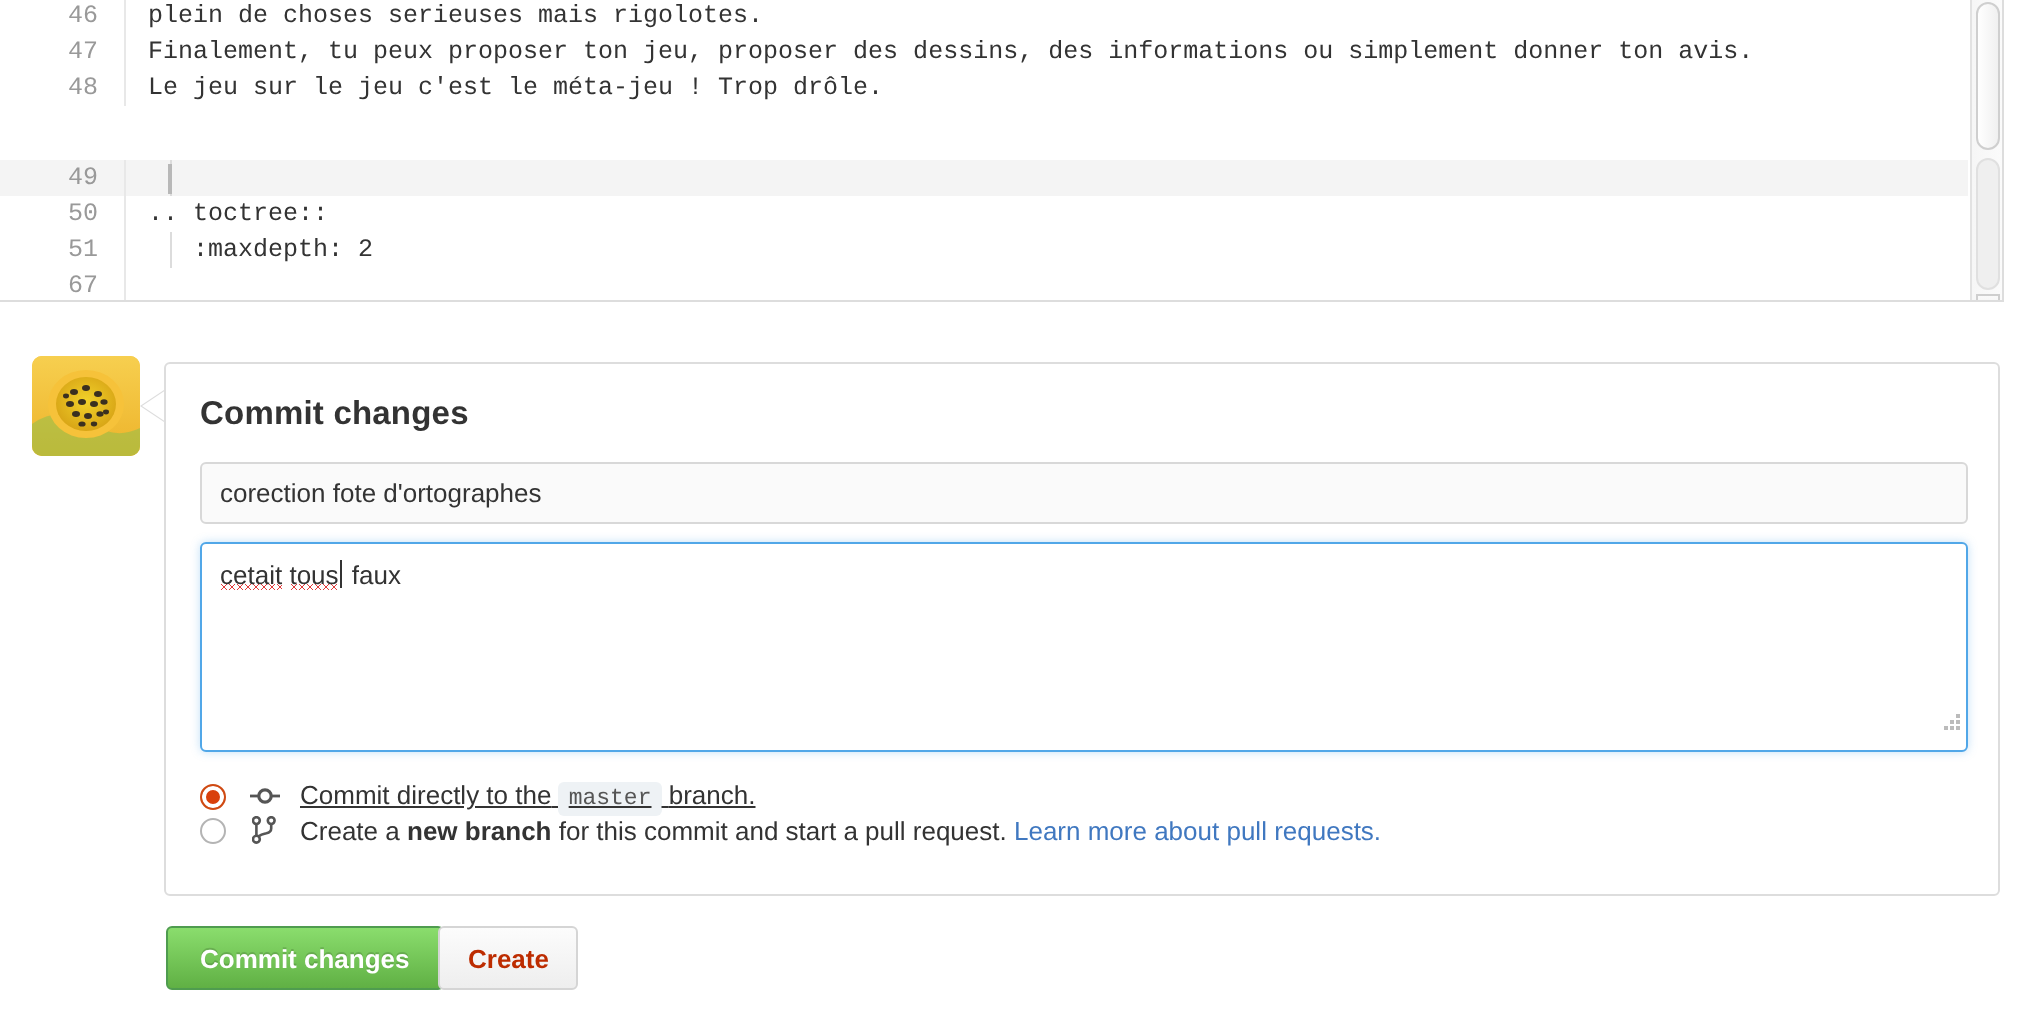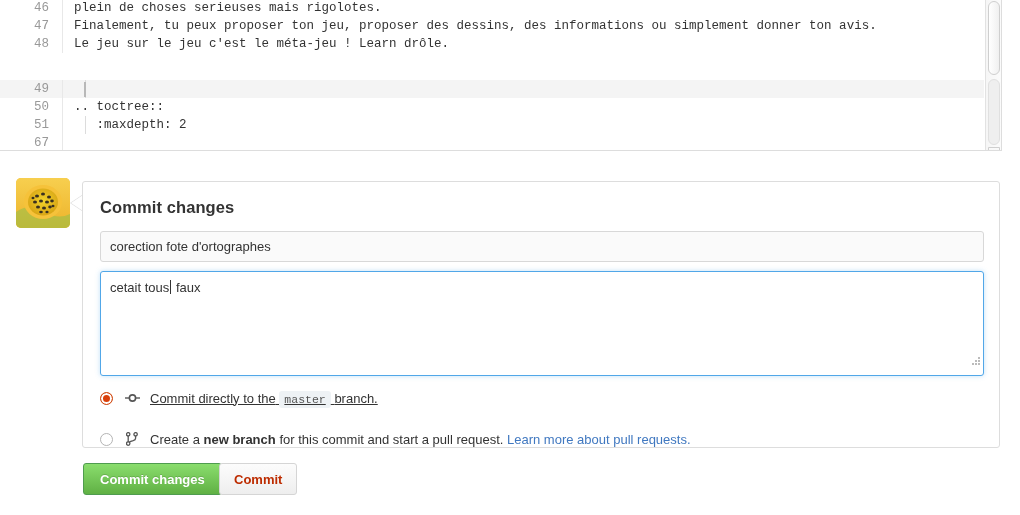--- a/index.html
+++ b/index.html
@@ -263,21 +263,21 @@
   .radio-row {
     position: absolute;
     left: 17px;
     height: 20px;
     display: flex;
     align-items: center;
     font-size: 13px;
     color: #333333;
   }
   #radio-row-direct { top: 206px; text-decoration: underline; }
-  #radio-row-branch { top: 247px; }
+  #radio-row-branch { top: 223px; }
 
   .radio-dot {
     width: 13px;
     height: 13px;
     border-radius: 50%;
     border: 1px solid #b4b4b4;
     background: #ffffff;
     box-sizing: border-box;
     flex: 0 0 auto;
     position: relative;
@@ -363,21 +363,21 @@
 
     <div class="code-row">
       <span class="ln">47</span>
       <span class="gutter-sep"></span>
       <span class="ctext">Finalement, tu peux proposer ton jeu, proposer des dessins, des informations ou simplement donner ton avis.</span>
     </div>
 
     <div class="code-row">
       <span class="ln">48</span>
       <span class="gutter-sep"></span>
-      <span class="ctext">Le jeu sur le jeu c'est le méta-jeu ! Learn drôle.</span>
+      <span class="ctext">Le jeu sur le jeu c'est le méta-jeu ! Trop drôle.</span>
     </div>
 
     <div class="code-row active">
       <span class="ln">49</span>
       <span class="gutter-sep"></span>
       <span class="indent-guide" style="left:86px;"></span>
       <span class="caret" style="left:85px;"></span>
       <span class="ctext"></span>
     </div>
 
@@ -522,13 +522,13 @@
       <span>Create a</span>
       <span class="bold">new branch</span>
       <span>for this commit and start a pull request.</span>
       <a href="#" class="link">Learn more about pull requests.</a>
     </span>
   </div>
 
 </div>
 
 <button id="btn-commit">Commit changes</button>
-<button id="btn-cancel">Commit</button>
+<button id="btn-cancel">Create</button>
 
 </body></html>

